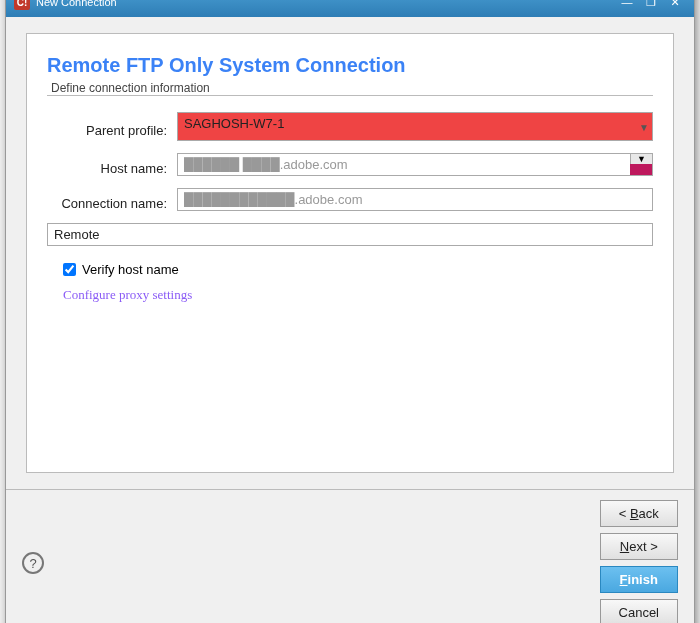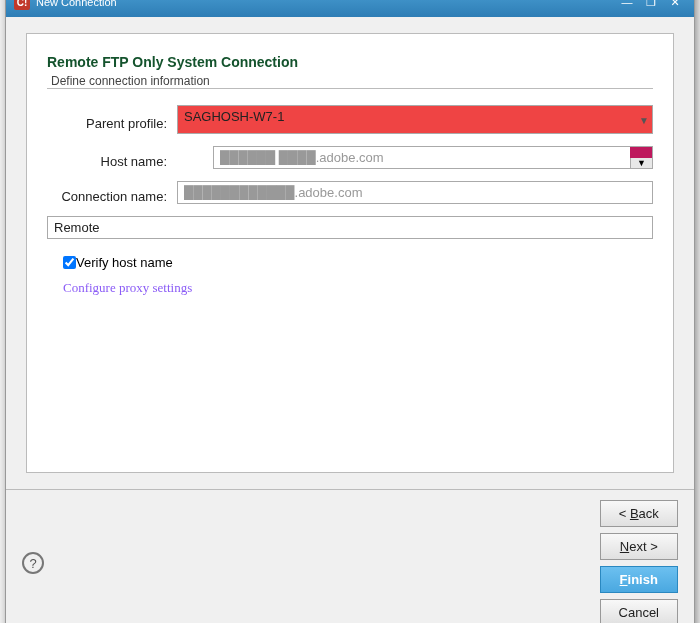--- a/index.html
+++ b/index.html
@@ -65,23 +65,23 @@
       display: flex;
       align-items: center;
       justify-content: center;
       padding: 0;
     }
     .window-content {
       padding: 16px 20px;
       background: #f0f0f0;
     }
     .section-title {
-      font-size: 14px;
+      font-size: 20px;
       font-weight: bold;
-      color: #14532d;
+      color: #3b82f6;
       margin-bottom: 4px;
     }
     .section-subtitle {
       font-size: 12px;
       color: #444;
       padding-left: 4px;
     }
     .divider {
       border: none;
       border-top: 1px solid #bbb;
@@ -137,21 +137,21 @@
       width: 100%;
       padding: 3px 6px;
       border: 1px solid #aaa;
       background: white;
       font-size: 13px;
       color: #222;
     }
     .checkbox-row {
       display: flex;
       align-items: center;
-      gap: 0;
+      gap: 6px;
       margin-bottom: 10px;
     }
     .proxy-link {
       color: #8b5cf6;
       text-decoration: none;
       font-size: 13px;
       cursor: pointer;
       font-family: Liberation Serif, serif;
     }
     .bottom-area {
@@ -197,24 +197,23 @@
     .content-wrapper {
       background: white;
       border: 1px solid #bbb;
       padding: 20px;
       min-height: 440px;
     }
     .host-input-wrapper {
       width: 100%;
       position: relative;
       display: flex;
-      align-items: flex-end;
+      align-items: flex-start;
       border: 1px solid #aaa;
       background: #be185d;
-      margin-left: 36px;
     }
     .host-input-field {
       flex: 1;
       padding: 3px 6px;
       border: none;
       outline: none;
       font-size: 13px;
       color: #222;
     }
     .host-dropdown-btn {

